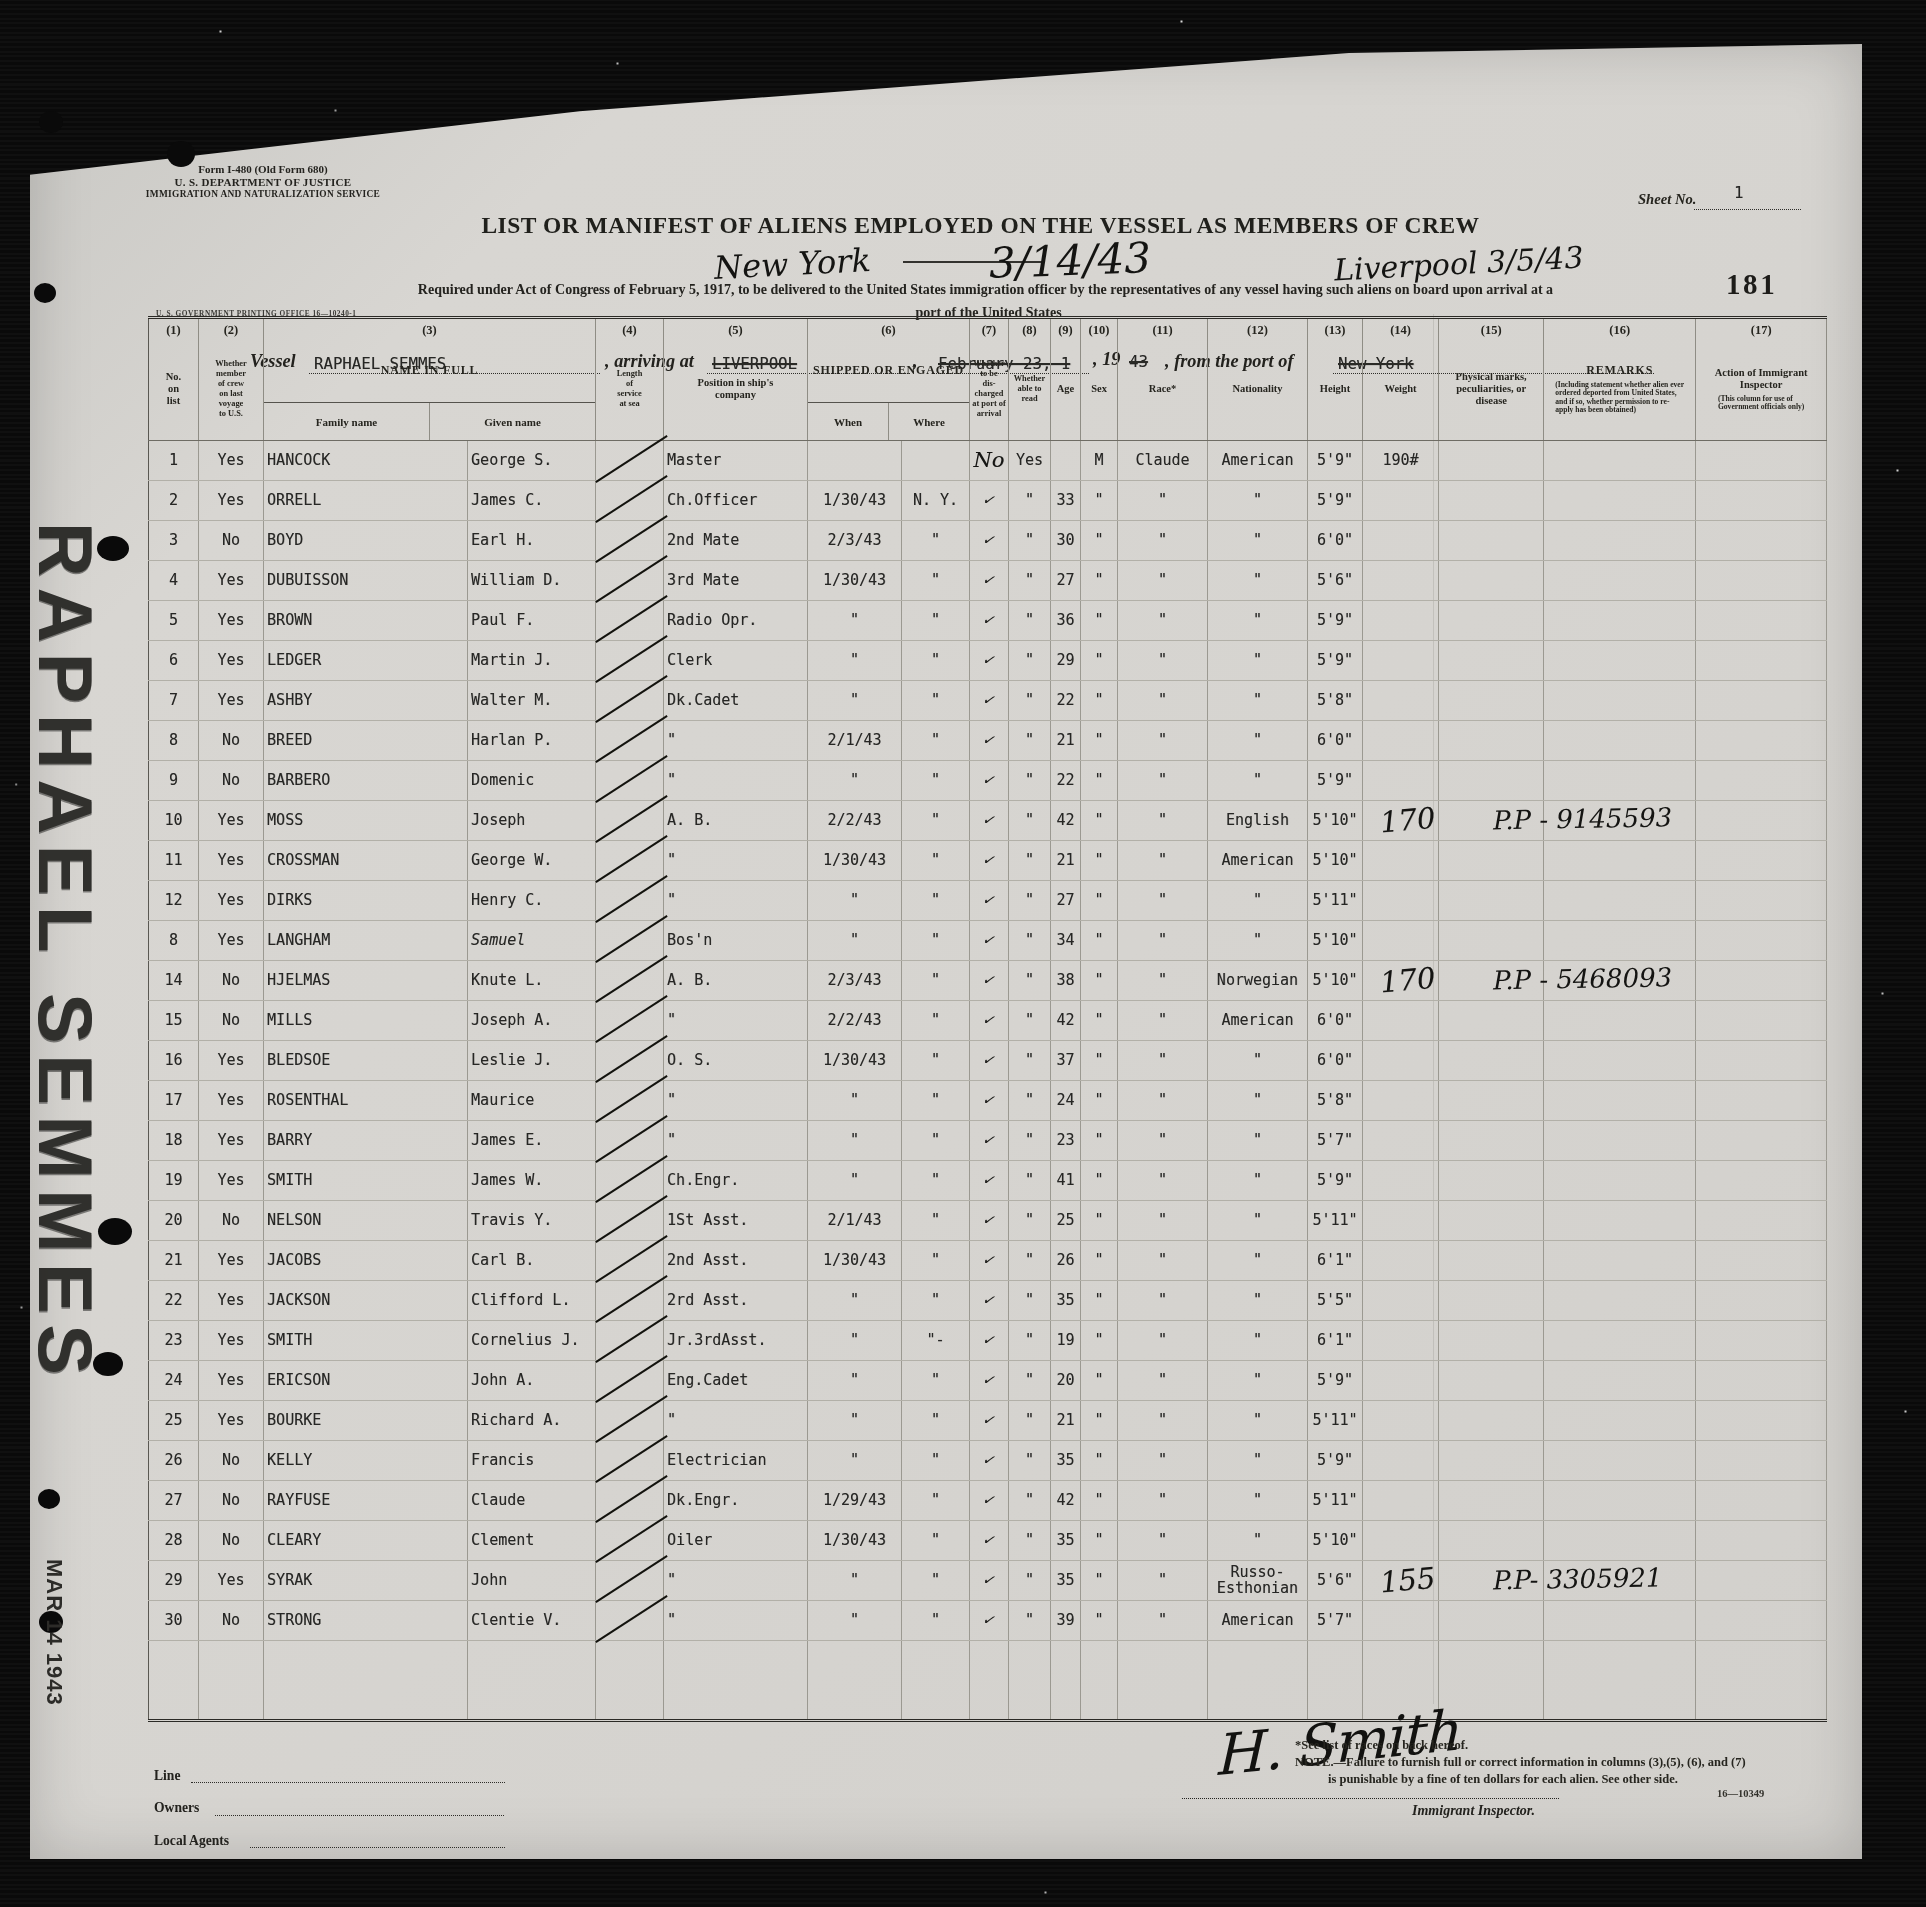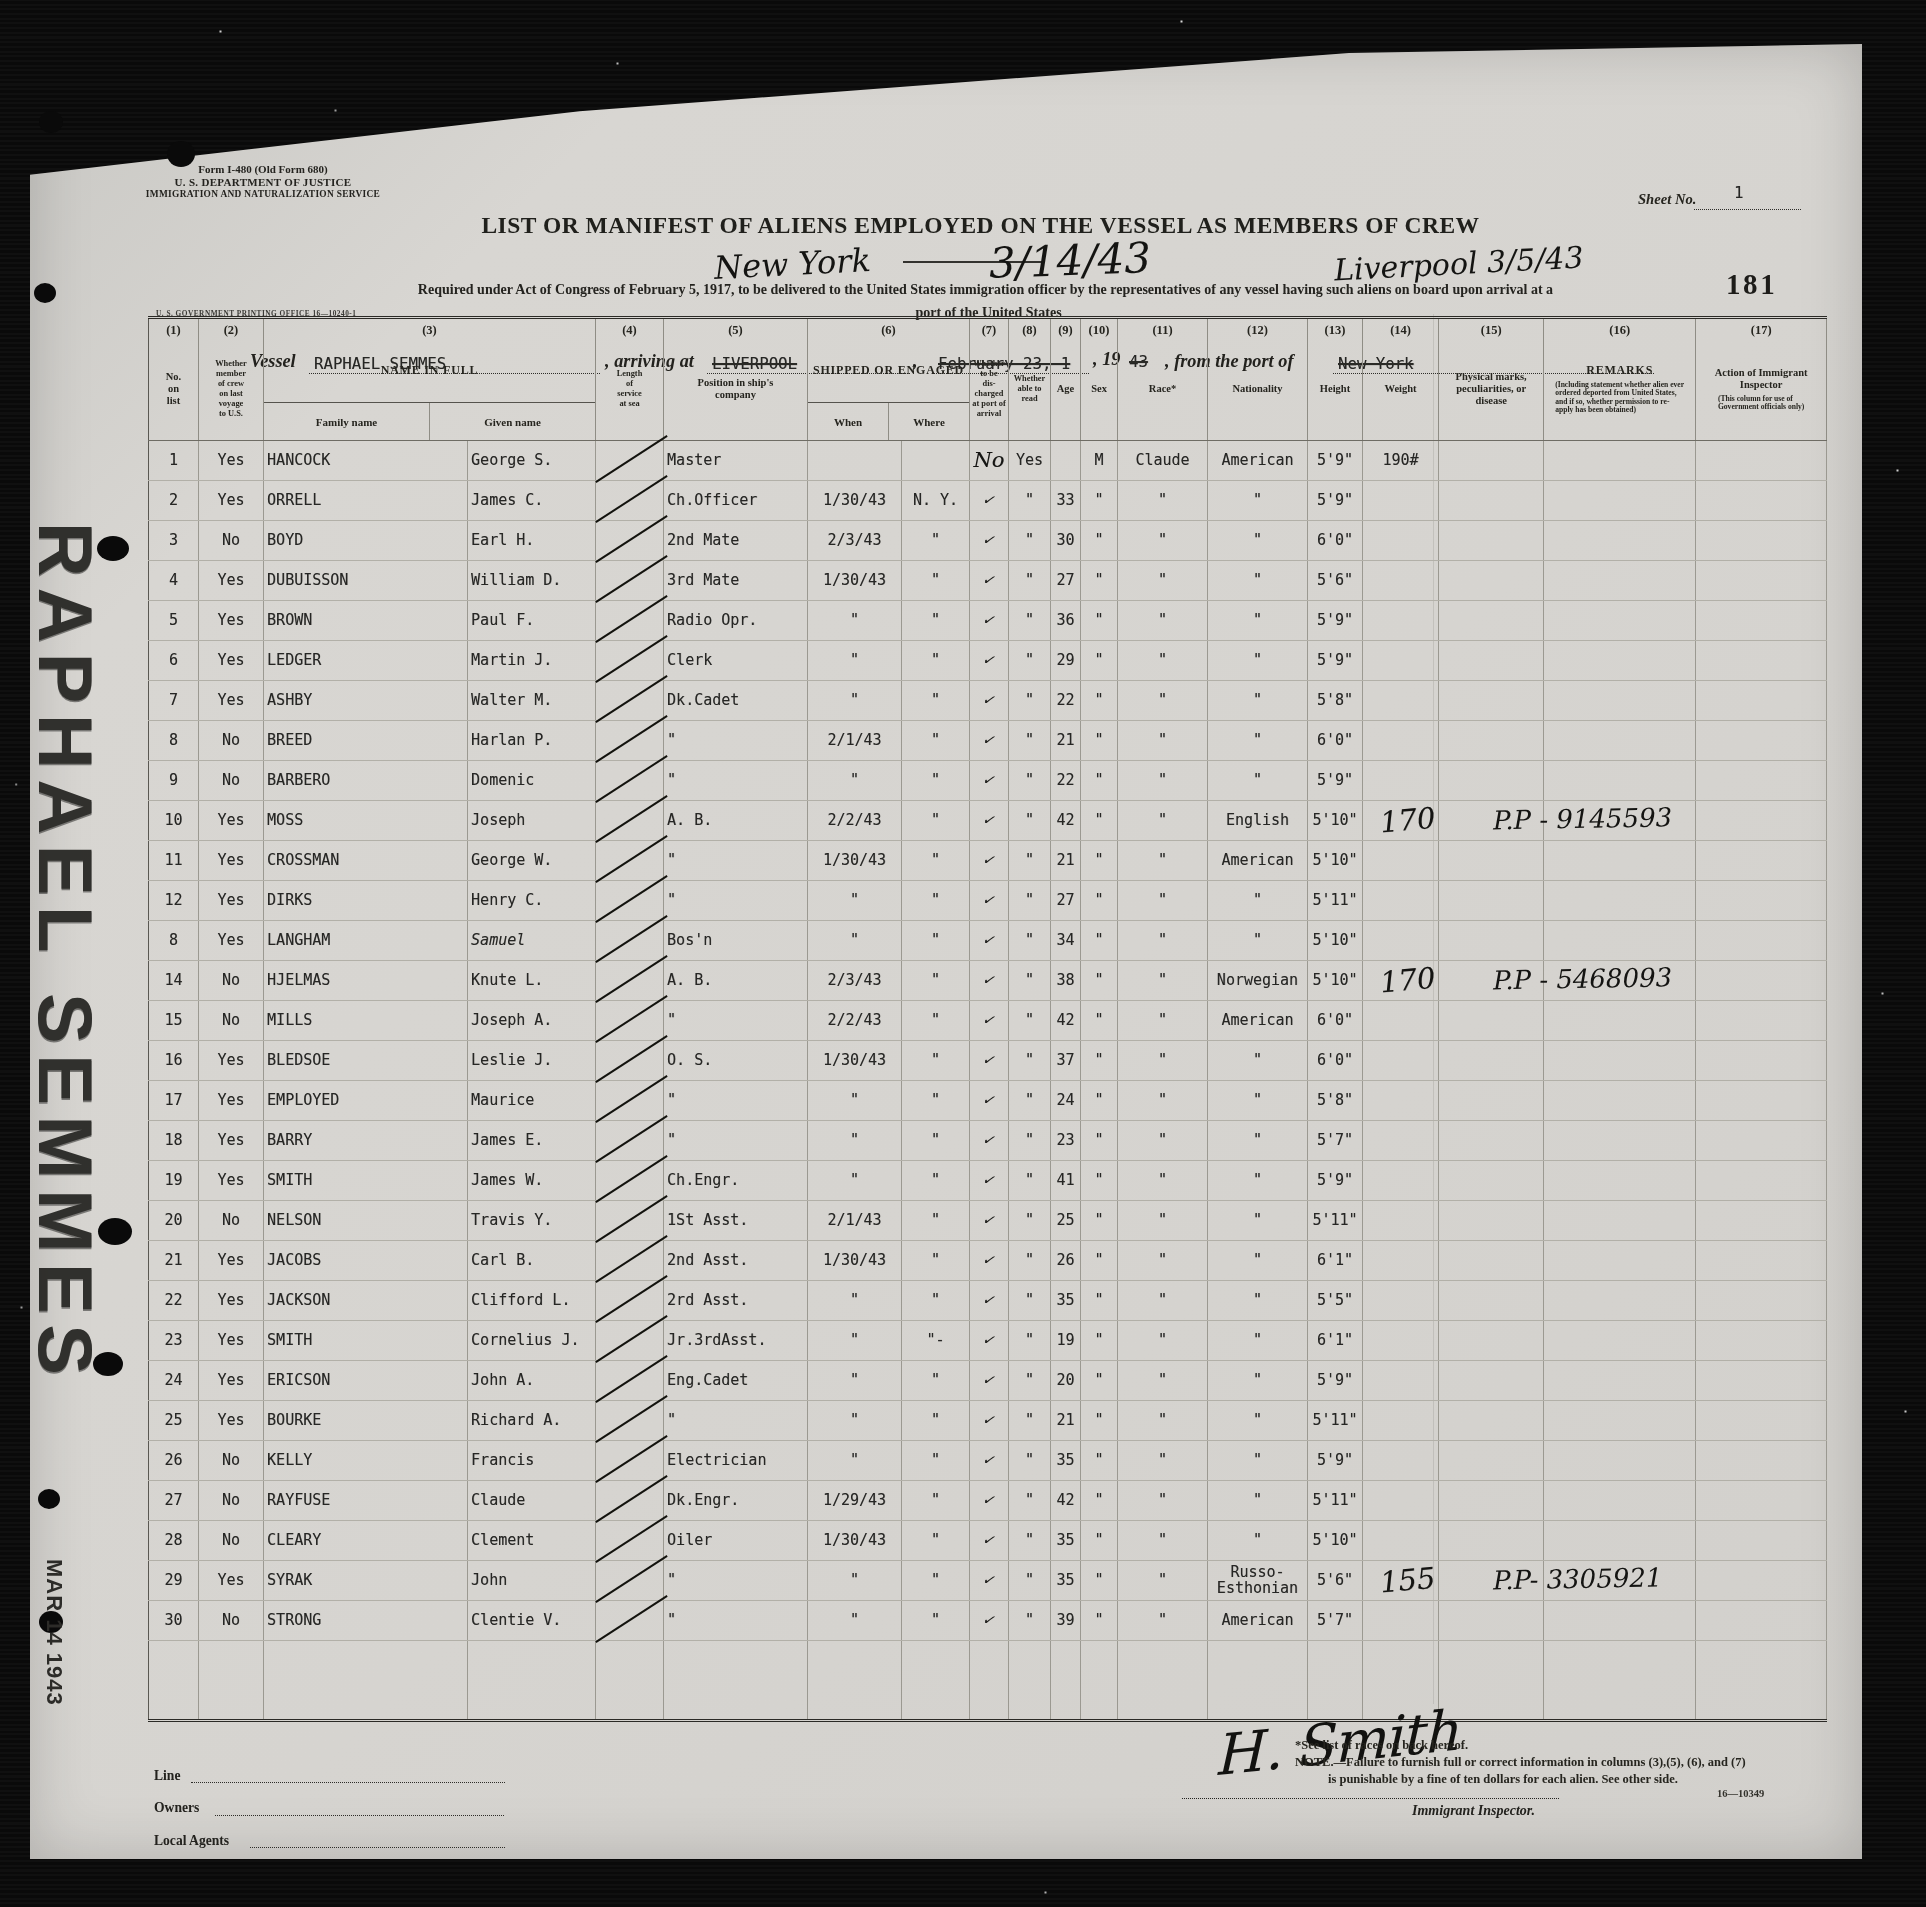--- a/index.html
+++ b/index.html
@@ -677,21 +677,21 @@
           <td class="tc">"</td>
           <td class="tc">6'0"</td>
           <td class="tc"></td>
           <td class="tl"></td>
           <td class="tl"></td>
           <td class="tl"></td>
         </tr>
         <tr>
           <td class="tc">17</td>
           <td class="tc">Yes</td>
-          <td class="tl">EMPLOYED</td>
+          <td class="tl">ROSENTHAL</td>
           <td class="tl">Maurice</td>
           <td class="tl"><div class="svc-slash"></div></td>
           <td class="tl">"</td>
           <td class="tc">"</td>
           <td class="tc">"</td>
           <td class="tc"><span class="hw-check">✓</span></td>
           <td class="tc">"</td>
           <td class="tc">24</td>
           <td class="tc">"</td>
           <td class="tc">"</td>

